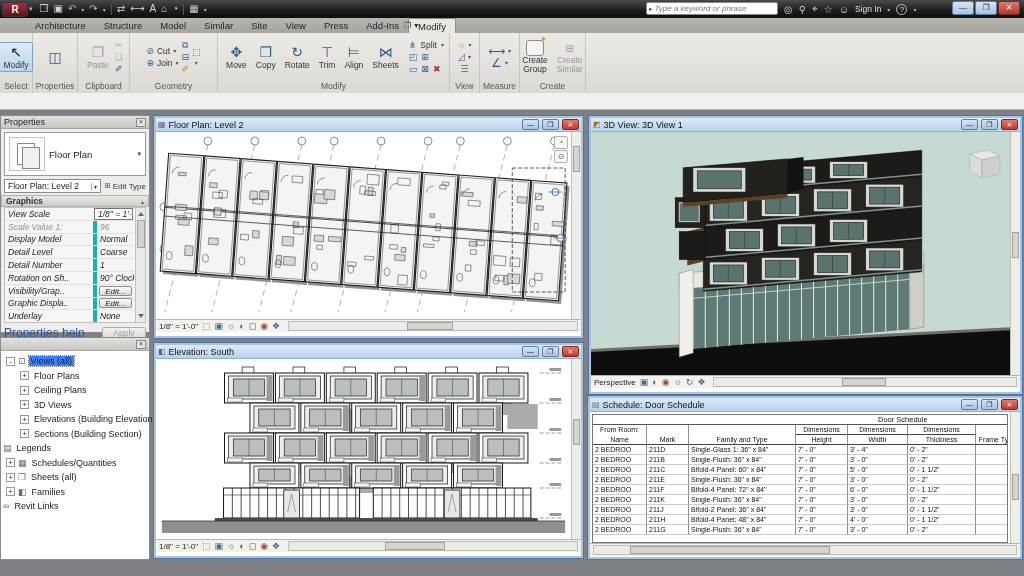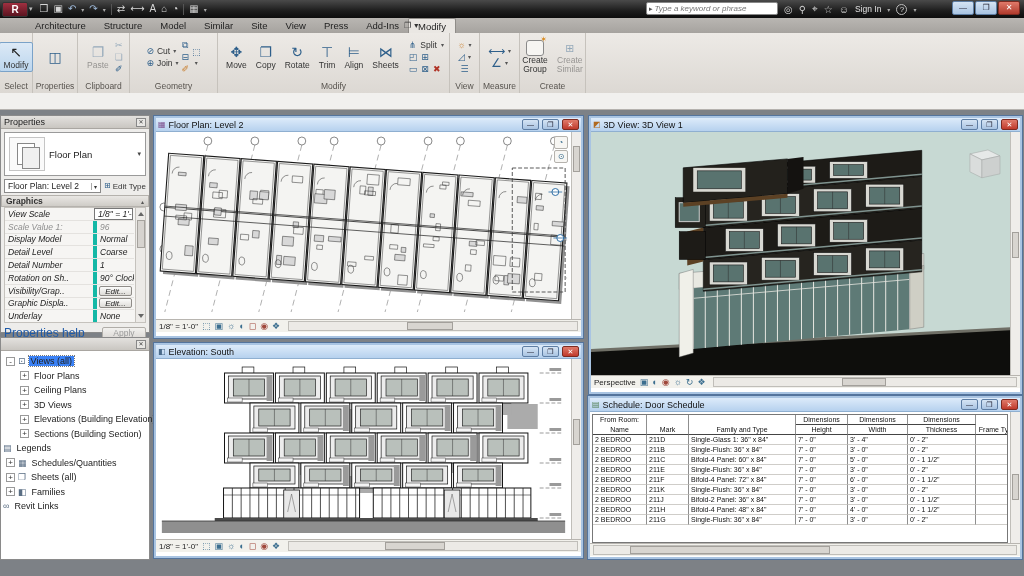--- a/index.html
+++ b/index.html
@@ -1090,20 +1090,21 @@
       <div class="cw-title">
         <span class="cw-ico" style="color:#4a7a4a">▤</span>
         <span>Schedule: Door Schedule</span>
           <span class="spacer"></span>
         <span class="cbtn">—</span>
         <span class="cbtn">❐</span>
         <span class="cbtn close">✕</span>
       </div>
       <div class="cw-content" style="height:131px">
         <div style="position:absolute;inset:2px 12px 0 2px;border:1px solid #777;overflow:hidden;background:#fff">
+          <div class="stitle">Door Schedule</div>
           <div class="shead h1">
             <span class="sc c0 hcell">From Room:</span>
             <span class="sc c1 hcell"></span>
             <span class="sc c2 hcell"></span>
             <span class="sc c3 hcell gdim">Dimensions</span>
             <span class="sc c4 hcell gdim">Dimensions</span>
             <span class="sc c5 hcell gdim">Dimensions</span>
             <span class="sc c6 hcell"></span>
           </div>
           <div class="shead h2">

